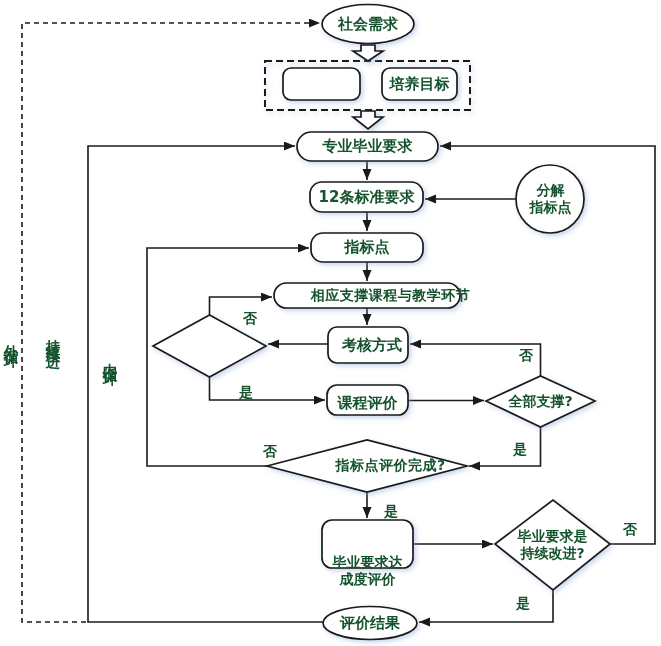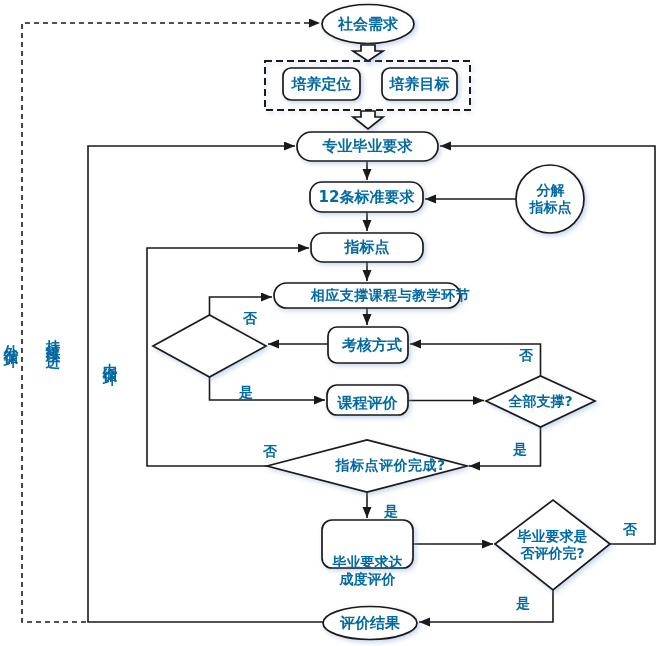--- a/index.html
+++ b/index.html
@@ -3,21 +3,21 @@
 <meta charset="utf-8">
 <style>
   * { margin: 0; padding: 0; box-sizing: border-box; }
   html, body { background: #ffffff; }
   #app {
     position: relative;
     width: 661px;
     height: 646px;
     background: #ffffff;
     font-family: "DejaVu Sans", "Liberation Sans", sans-serif;
-    color: #0369a1;
+    color: #14532d;
     overflow: hidden;
   }
   #edges-shapes { position: absolute; left: 0; top: 0; }
   .shape { fill: #ffffff; stroke: #1a1a1a; stroke-width: 1.7; filter: drop-shadow(2px 2px 2.5px rgba(140,170,215,0.5)); }
   .shape.dashedbox { stroke-dasharray: 7 4; stroke-width: 2; fill: none; }
   .edge { fill: none; stroke: #1a1a1a; stroke-width: 1.6; }
   .edge.dashed { stroke-dasharray: 5 4; }
   .lbl {
     position: absolute;
     display: flex; align-items: center; justify-content: center;
@@ -93,41 +93,40 @@
     <polygon class="shape" points="153,346 209.5,315 266,346 209.5,377"></polygon>
     <rect class="shape" x="327" y="385" width="81" height="30" rx="10"></rect>
     <polygon class="shape" points="486,401 540.5,376 595,401 540.5,427"></polygon>
     <polygon class="shape" points="267,466 367,440 467,466 367,492"></polygon>
     <rect class="shape" x="322" y="520" width="91" height="48" rx="10"></rect>
     <polygon class="shape" points="495,544 553,500 610,544 553,590"></polygon>
     <ellipse class="shape" cx="370" cy="623" rx="47" ry="16.5"></ellipse>
   </svg>
 
   <div class="lbl" style="left:322px; top:5px; width:92px; height:38px;">社会需求</div>
-  <div class="lbl" style="left:283px; top:68px; width:77px; height:32px;">培养定位</div>
   <div class="lbl" style="left:382px; top:68px; width:75px; height:32px;">培养目标</div>
   <div class="lbl" style="left:297px; top:132px; width:141px; height:29px;">专业毕业要求</div>
   <div class="lbl" style="left:310px; top:182px; width:113px; height:30px;">12条标准要求</div>
   <div class="lbl tiny" style="left:517px; top:166px; width:67px; height:66px;">
     <span>分解</span>
     <span>指标点</span>
   </div>
   <div class="lbl" style="left:311px; top:233px; width:112px; height:29px;">指标点</div>
   <div class="lbl tiny tight" style="left:274px; top:283px; width:186px; height:25px;">相应支撑课程与教学环节</div>
   <div class="lbl" style="left:328px; top:327px; width:88px; height:36px;">考核方式</div>
   <div class="lbl" style="left:327px; top:385px; width:81px; height:36px;">课程评价</div>
   <div class="lbl small" style="left:486px; top:376px; width:109px; height:51px;">全部支撑?</div>
   <div class="lbl small tight" style="left:267px; top:440px; width:200px; height:52px;">指标点评价完成?</div>
   <div class="lbl small" style="left:322px; top:547px; width:91px; height:48px;">
     <span>毕业要求达</span>
     <span>成度评价</span>
   </div>
   <div class="lbl small" style="left:495px; top:500px; width:115px; height:90px;">
     <span>毕业要求是</span>
-    <span>否评价完?</span>
+    <span>持续改进?</span>
   </div>
   <div class="lbl" style="left:323px; top:607px; width:94px; height:33px;">评价结果</div>
 
   <div class="edgelbl" style="left:241px; top:310px;">否</div>
   <div class="edgelbl" style="left:237px; top:384px;">是</div>
   <div class="edgelbl" style="left:517px; top:347px;">否</div>
   <div class="edgelbl" style="left:511px; top:441px;">是</div>
   <div class="edgelbl" style="left:261px; top:443px;">否</div>
   <div class="edgelbl" style="left:382px; top:503px;">是</div>
   <div class="edgelbl" style="left:621px; top:521px;">否</div>

